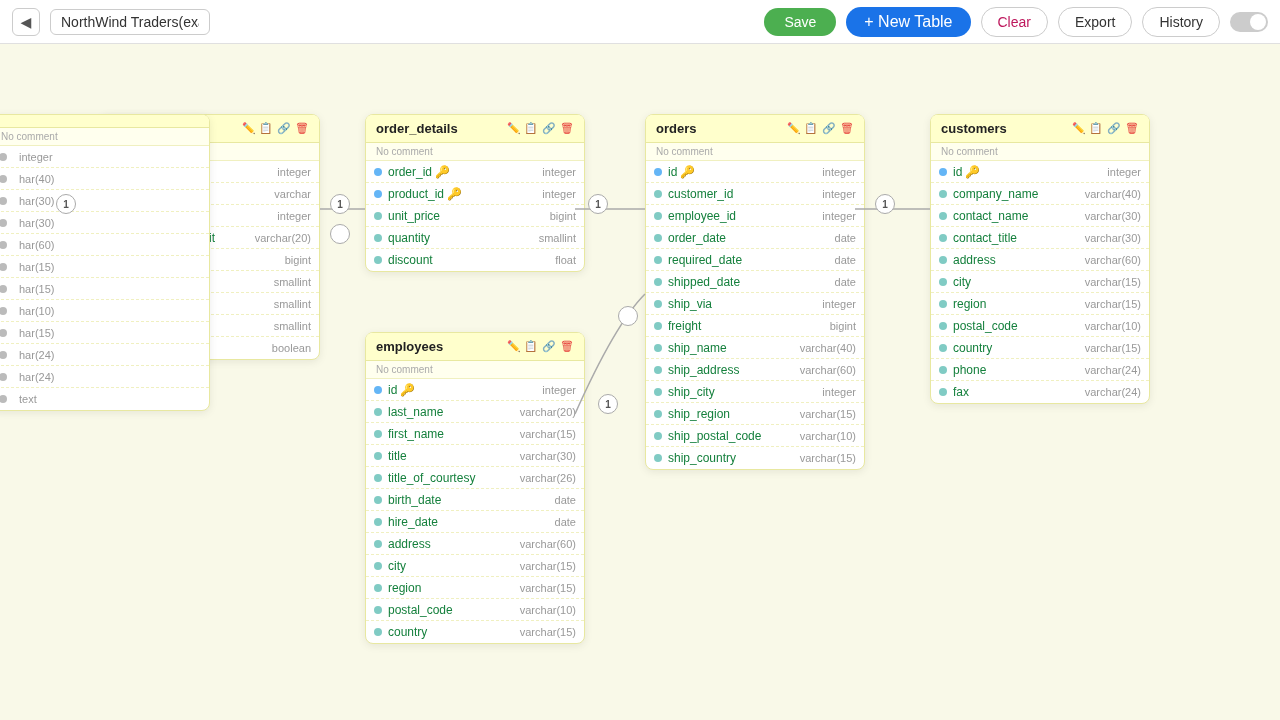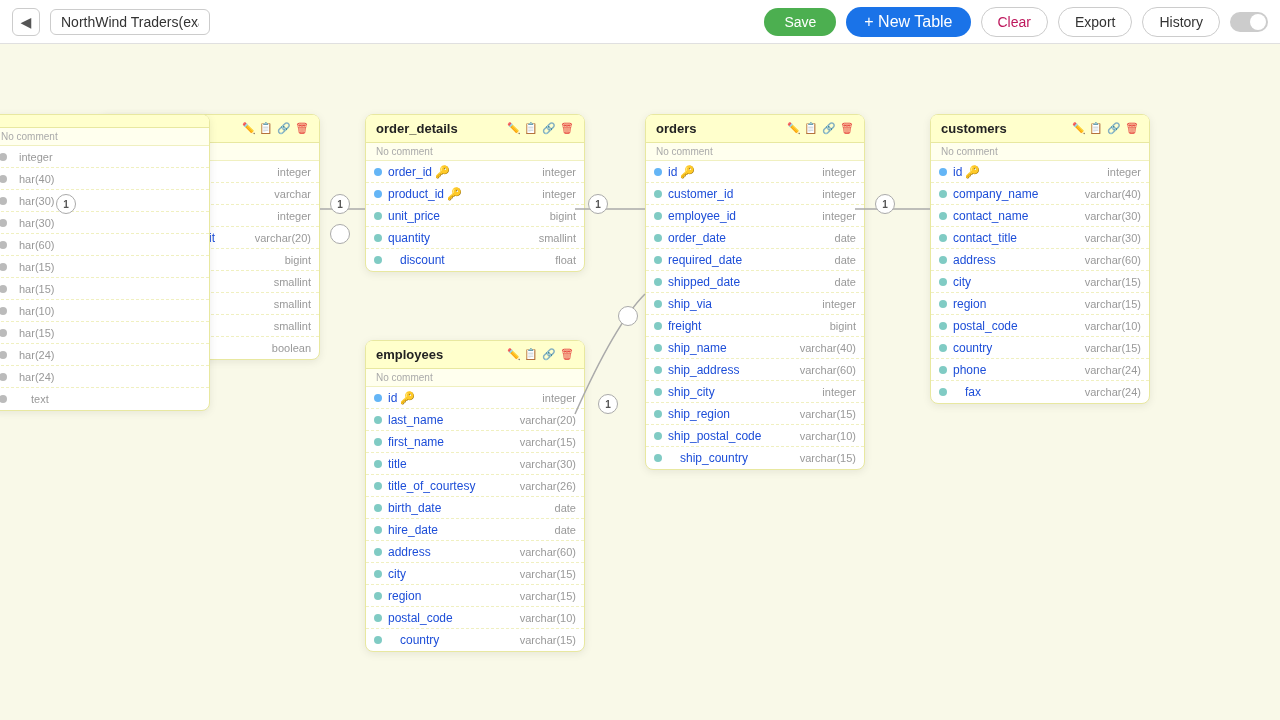--- a/index.html
+++ b/index.html
@@ -112,30 +112,30 @@
       color: #aaa;
       border-bottom: 1px solid #f0f0c0;
     }
     .field-row {
       display: flex;
       align-items: center;
       padding: 3px 8px;
       border-bottom: 1px dashed #f0f0c0;
       min-height: 22px;
     }
-    .field-row:last-child { border-bottom: none; gap: 12px; }
+    .field-row:last-child { border-bottom: none; }
     .field-dot {
       width: 8px; height: 8px; border-radius: 50%;
       margin-right: 6px; flex-shrink: 0;
     }
     .dot-blue { background: #64b5f6; }
     .dot-teal { background: #80cbc4; }
     .dot-gray { background: #bbb; }
     .field-name {
-      flex: 1; color: #1d4ed8; font-size: 12px;
+      flex: 1; color: #15803d; font-size: 12px;
     }
     .field-type {
       color: #999; font-size: 11px; margin-left: 6px;
     }
 
     
     .badge {
       position: absolute;
       background: #fff;
       border: 1.5px solid #aaa;
@@ -433,21 +433,21 @@
       <span class="field-name">phone</span>
       <span class="field-type">varchar(24)</span>
     </div>
     <div class="field-row">
       <div class="field-dot dot-teal"></div>
       <span class="field-name">fax</span>
       <span class="field-type">varchar(24)</span>
     </div>
   </div>
 
-  <div class="table-card" style="left:365px; top:296px; width:215px;">
+  <div class="table-card" style="left:365px; top:288px; width:215px;">
     <div class="table-header">
       <span class="table-name">employees</span>
       <div class="table-icons">
         <span class="tbl-icon">✏️</span>
         <span class="tbl-icon">📋</span>
         <span class="tbl-icon">🔗</span>
         <span class="tbl-icon red">🗑</span>
       </div>
     </div>
     <div class="table-subheader">No comment</div>

